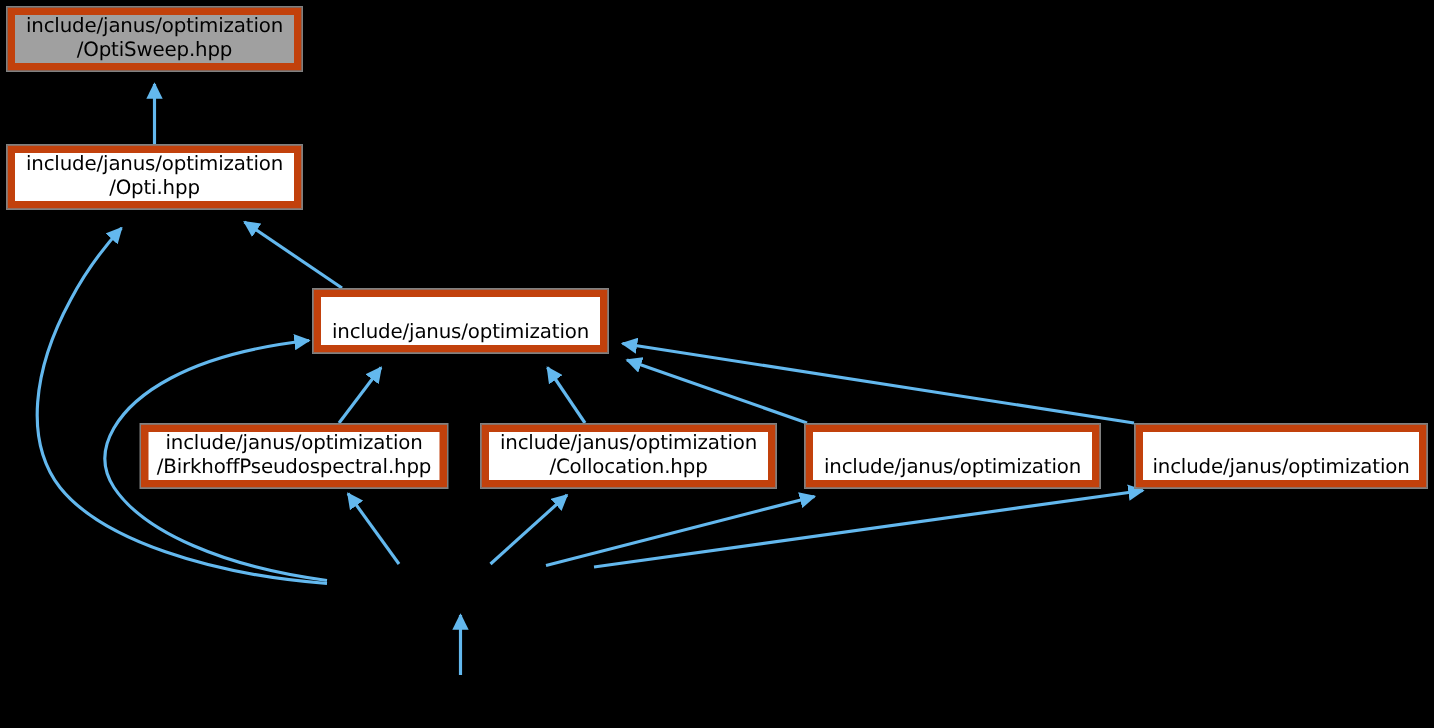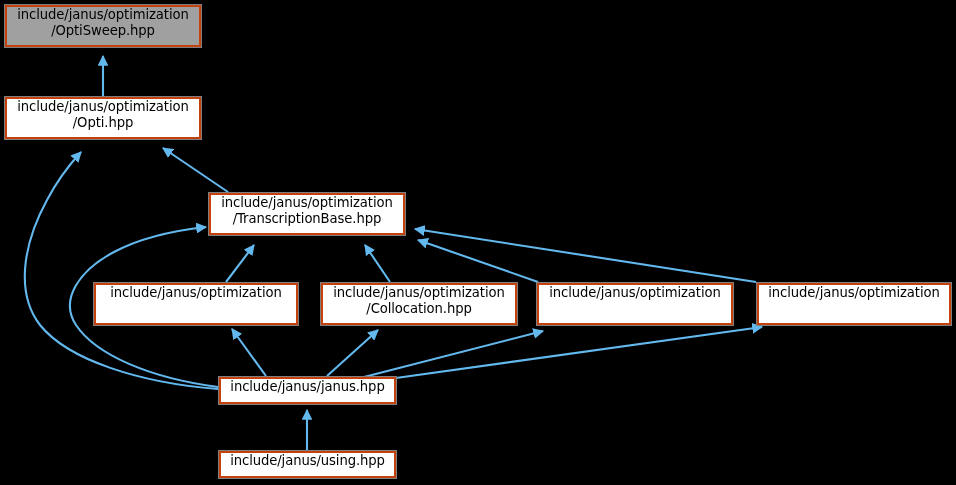--- a/index.html
+++ b/index.html
@@ -18,28 +18,28 @@
   #edge-layer {
     position: absolute;
     left: 0;
     top: 0;
     width: 956px;
     height: 485px;
   }
   .node {
     position: absolute;
     box-sizing: border-box;
-    border: 2px solid #c2410c;
+    border: 5px solid #c2410c;
     outline: 1px solid #808080;
     background: #ffffff;
     color: #000000;
     display: flex;
     flex-direction: column;
     align-items: center;
-    justify-content: flex-start;
+    justify-content: flex-end;
     text-align: center;
     font-size: 13.2px;
     line-height: 16px;
     letter-spacing: -0.1px;
     z-index: 5;
   }
   .node.highlight {
     background: #a0a0a0;
   }
   .node .line {
@@ -94,41 +94,35 @@
     <span class="line">/OptiSweep.hpp</span>
   </div>
 
   <div class="node" style="left:5px; top:97px; width:196px; height:42px;">
     <span class="line">include/janus/optimization</span>
     <span class="line">/Opti.hpp</span>
   </div>
 
   <div class="node" style="left:209px; top:193px; width:196px; height:42px;">
     <span class="line">include/janus/optimization</span>
-    <span class="line">/TranscriptionBase.hpp</span>
   </div>
 
   <div class="node" style="left:94px; top:283px; width:204px; height:42px;">
     <span class="line">include/janus/optimization</span>
+    <span class="line">/BirkhoffPseudospectral.hpp</span>
   </div>
 
   <div class="node" style="left:321px; top:283px; width:196px; height:42px;">
     <span class="line">include/janus/optimization</span>
     <span class="line">/Collocation.hpp</span>
   </div>
 
   <div class="node" style="left:537px; top:283px; width:196px; height:42px;">
     <span class="line">include/janus/optimization</span>
   </div>
 
   <div class="node" style="left:757px; top:283px; width:194px; height:42px;">
     <span class="line">include/janus/optimization</span>
   </div>
 
-  <div class="node" style="left:219px; top:377px; width:177px; height:27px;">
-    <span class="line">include/janus/janus.hpp</span>
-  </div>
 
-  <div class="node" style="left:219px; top:451px; width:177px; height:27px;">
-    <span class="line">include/janus/using.hpp</span>
-  </div>
 
 </div>
 
 </body></html>

